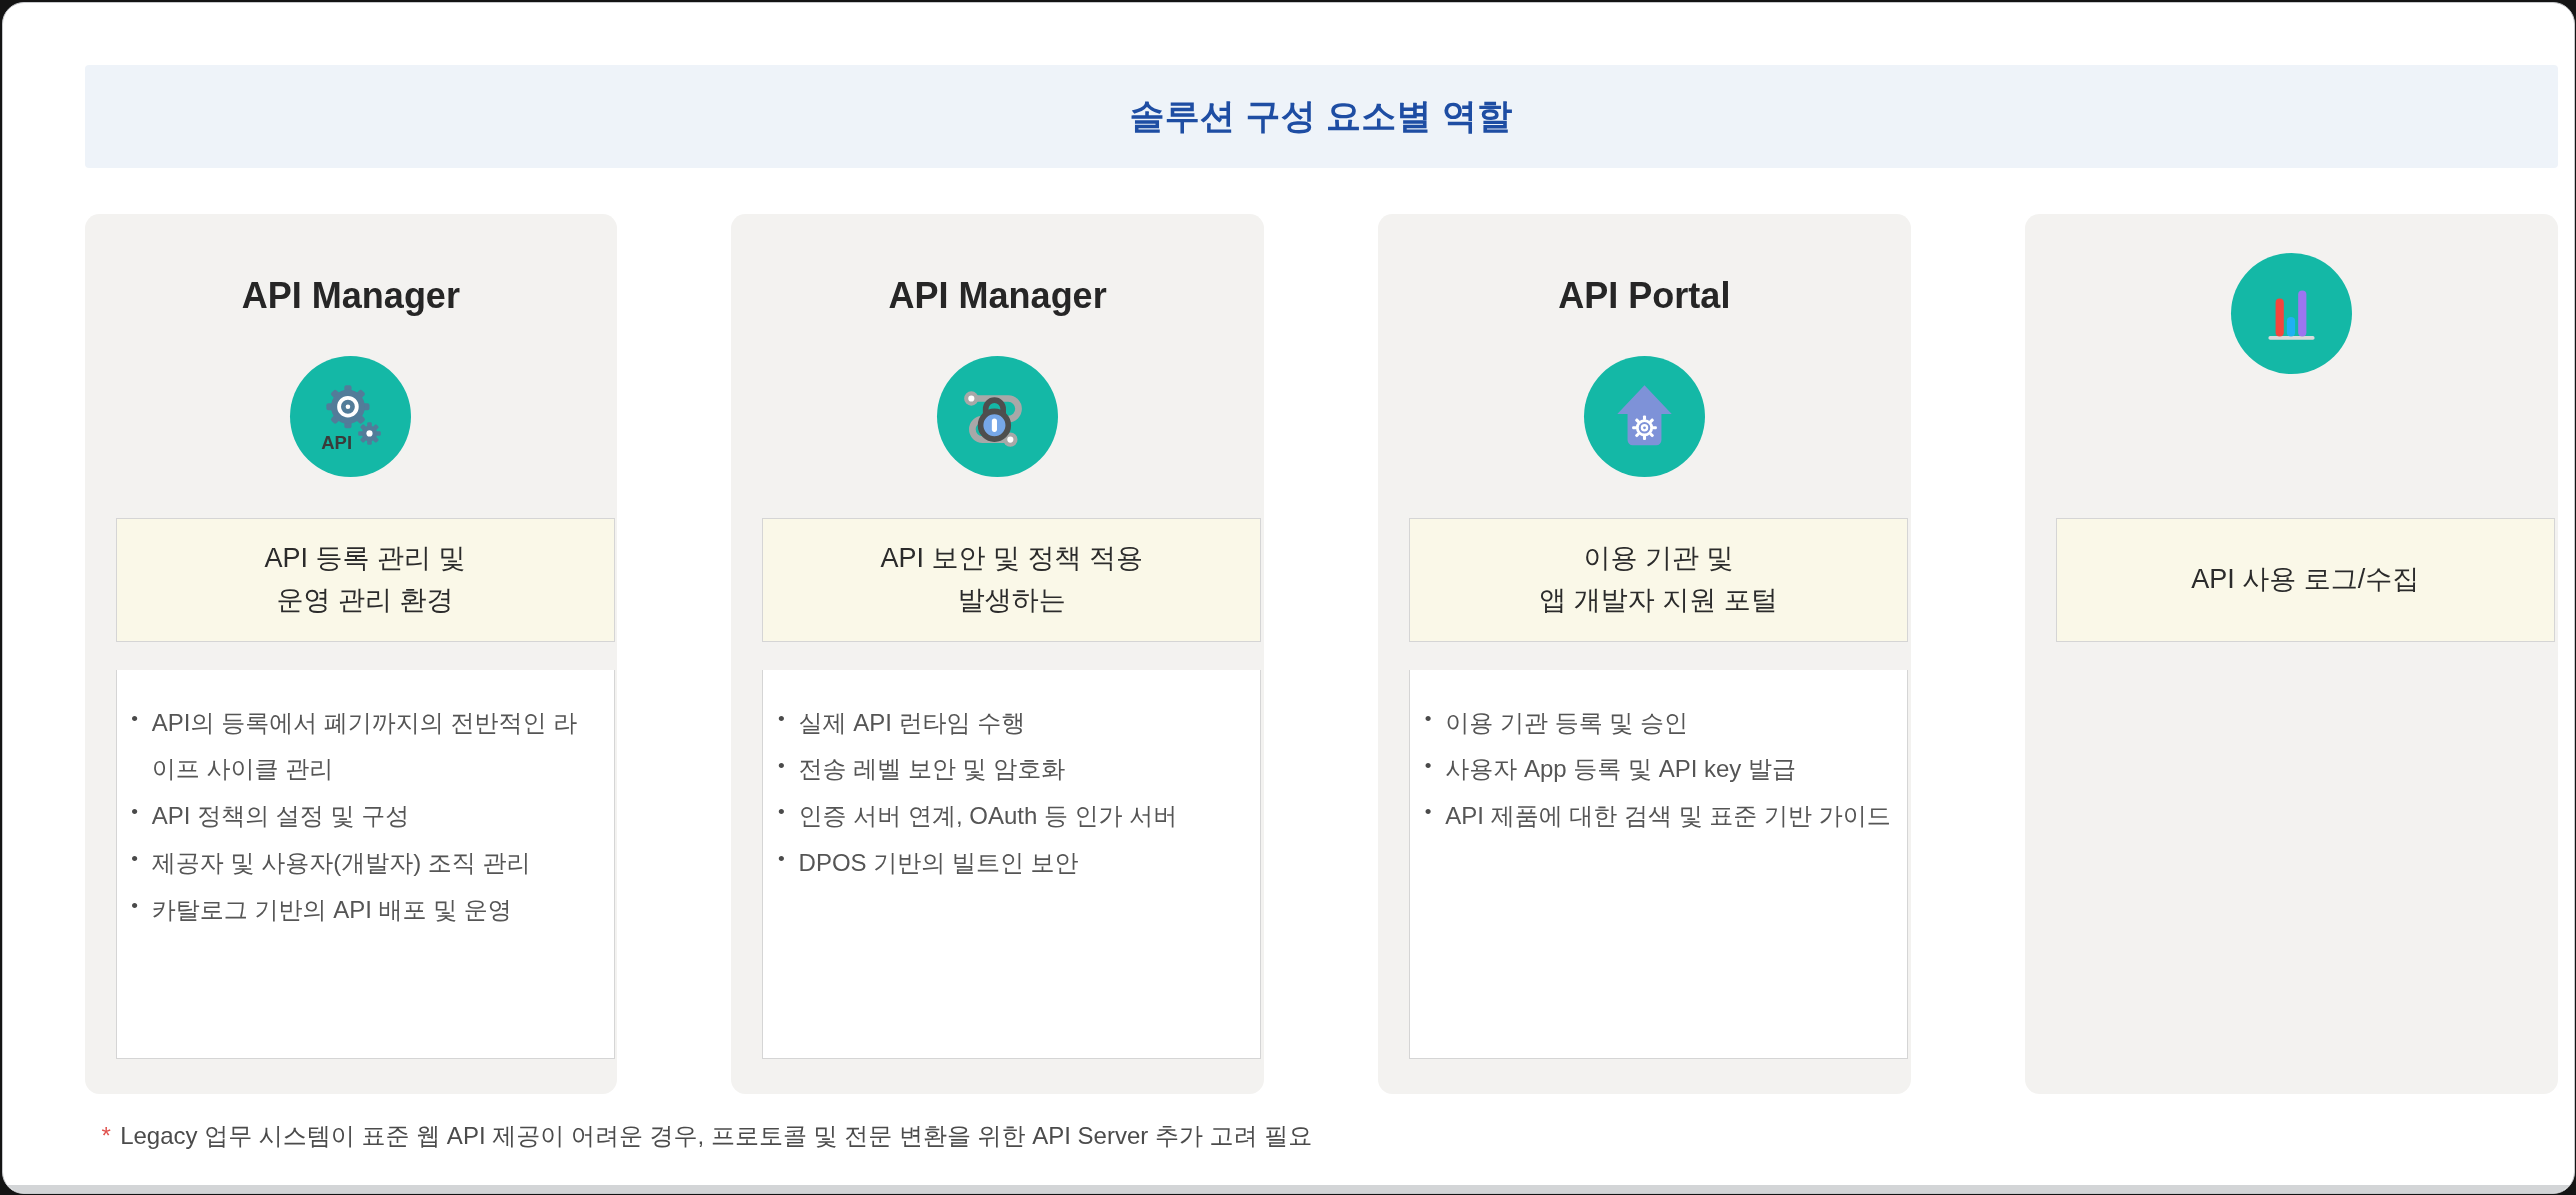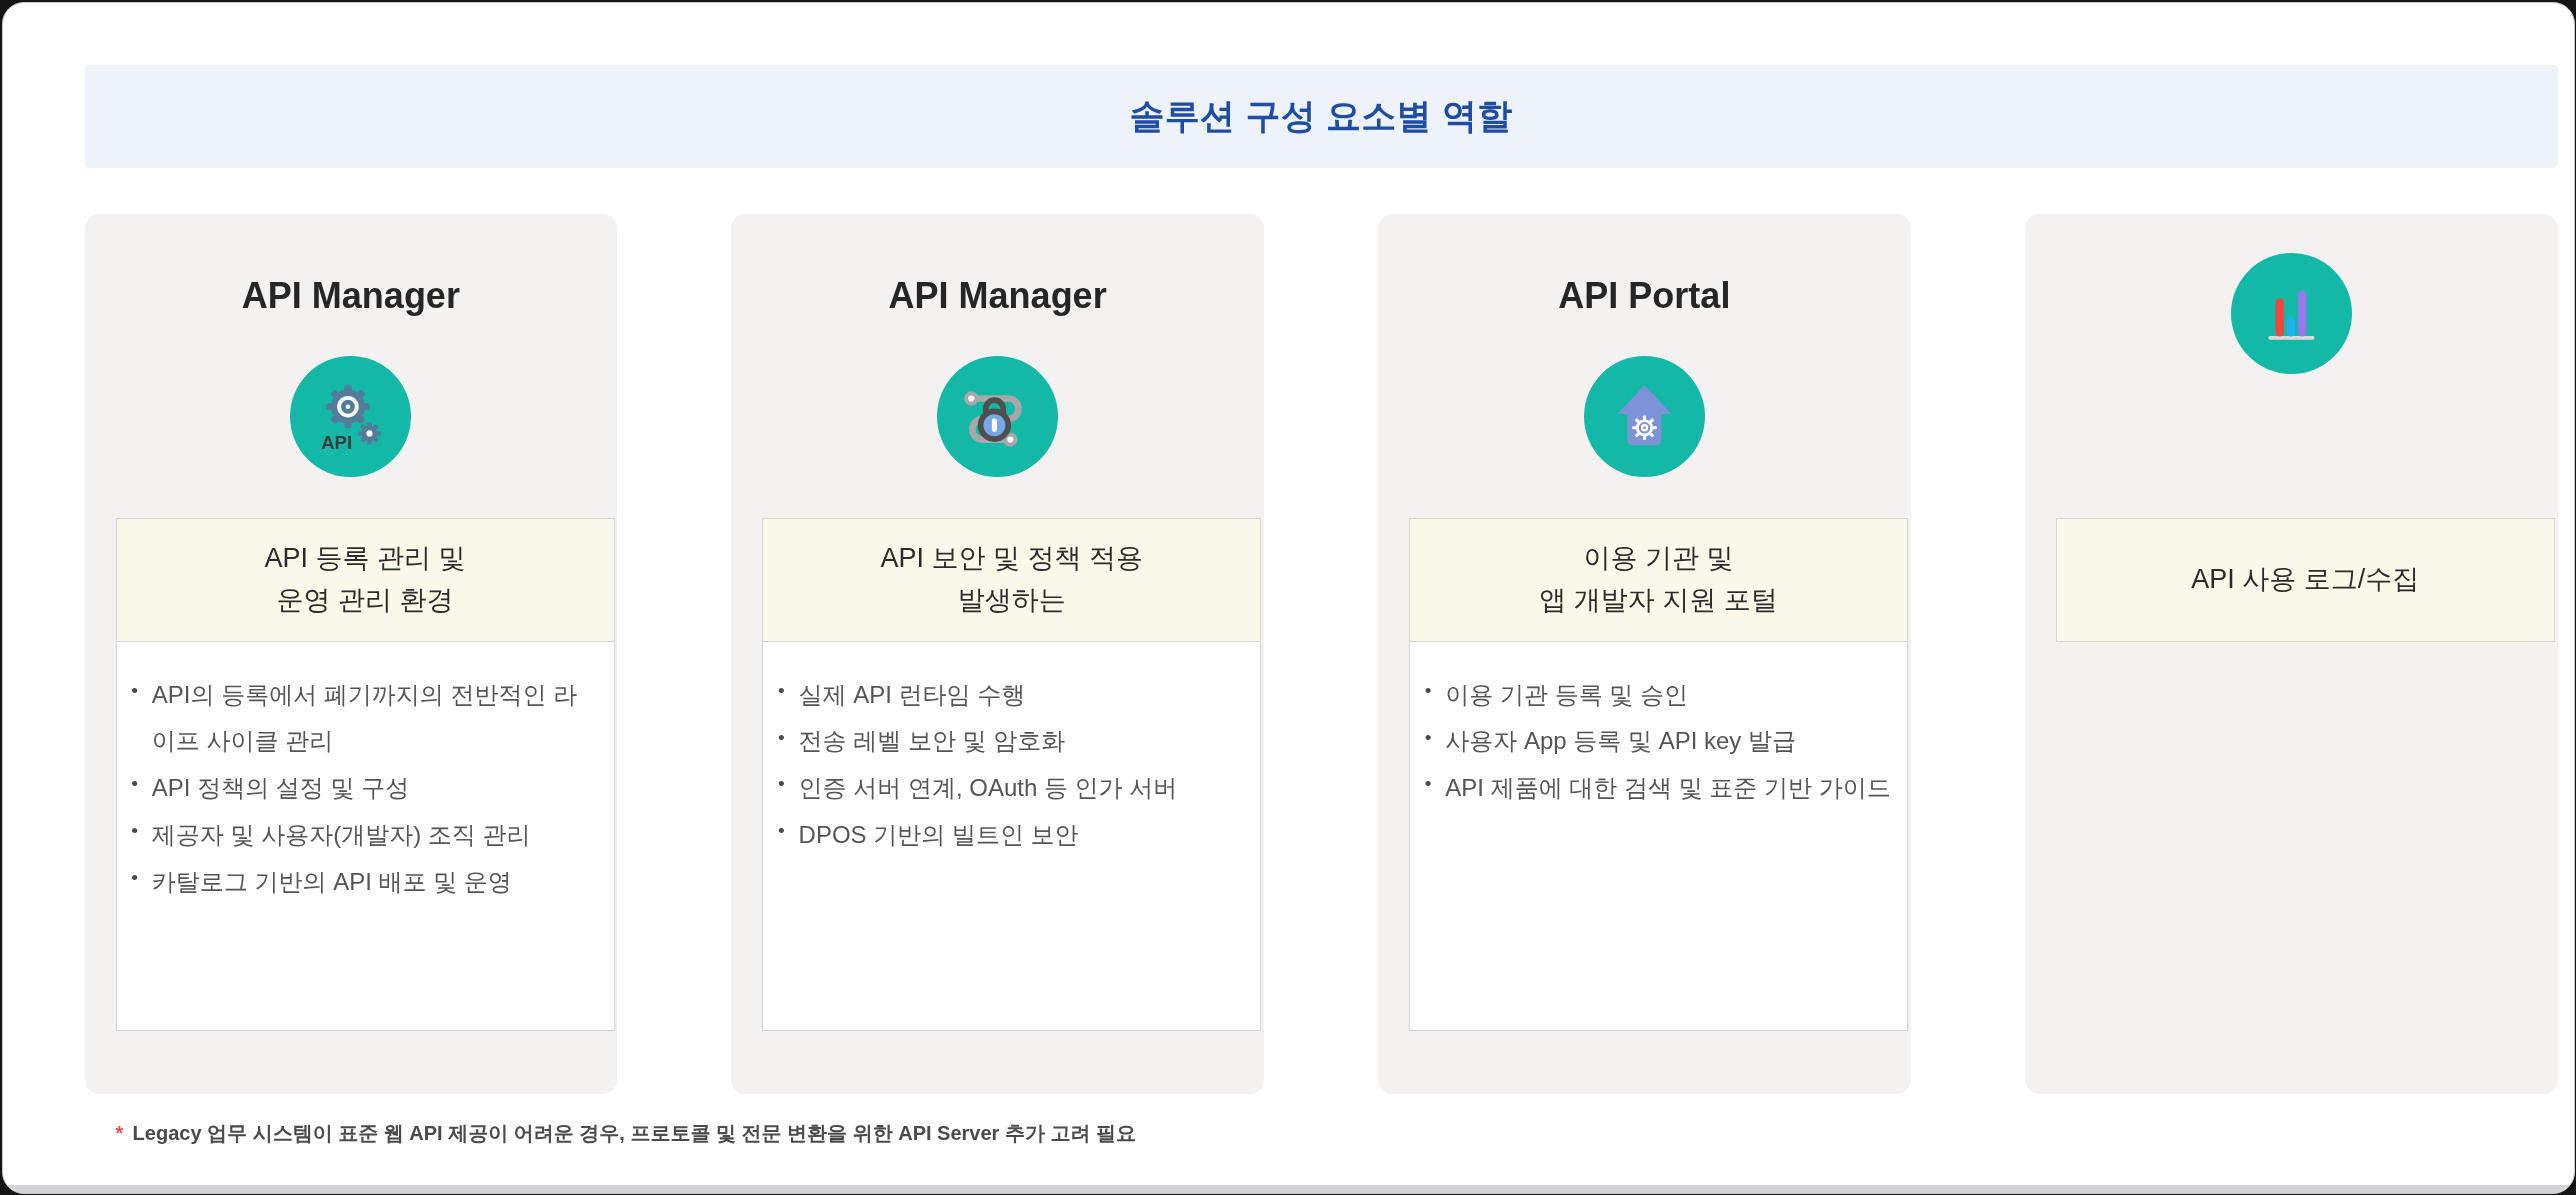--- a/index.html
+++ b/index.html
@@ -95,20 +95,21 @@
     line-height: 1.55;
     text-align: center;
   }
   .box-body {
     box-sizing: border-box;
     height: 389px;
     background: #ffffff;
     border: 1.5px solid #d5d5d5;
     border-top: none;
     padding: 30px 15.5px 0 11.3px;
+    margin-top: 28px;
   }
   ul.bullets {
     margin: 0;
     padding: 0 0 0 24px;
     list-style: none;
   }
   ul.bullets li {
     position: relative;
     font-size: 24px;
     color: #555555;
@@ -118,25 +119,24 @@
     content: "\2022";
     position: absolute;
     left: -20.6px;
     top: 0.02em;
     font-size: 0.8em;
     color: #4a4a4a;
   }
   
   .footnote {
     position: absolute;
-    left: 113px; top: 1117px;
-    font-size: 20px;
+    left: 99px; top: 1117px;
+    font-size: 24px;
     color: #4b4b4b;
     line-height: 1.3;
-    font-weight: bold;
   }
   .footnote .marker {
     color: #e0524e;
     margin-right: 9.3px;
   }
   svg text { font-family: "Liberation Sans", "DejaVu Sans", sans-serif; }
 </style>
 </head>
 <body>
 

